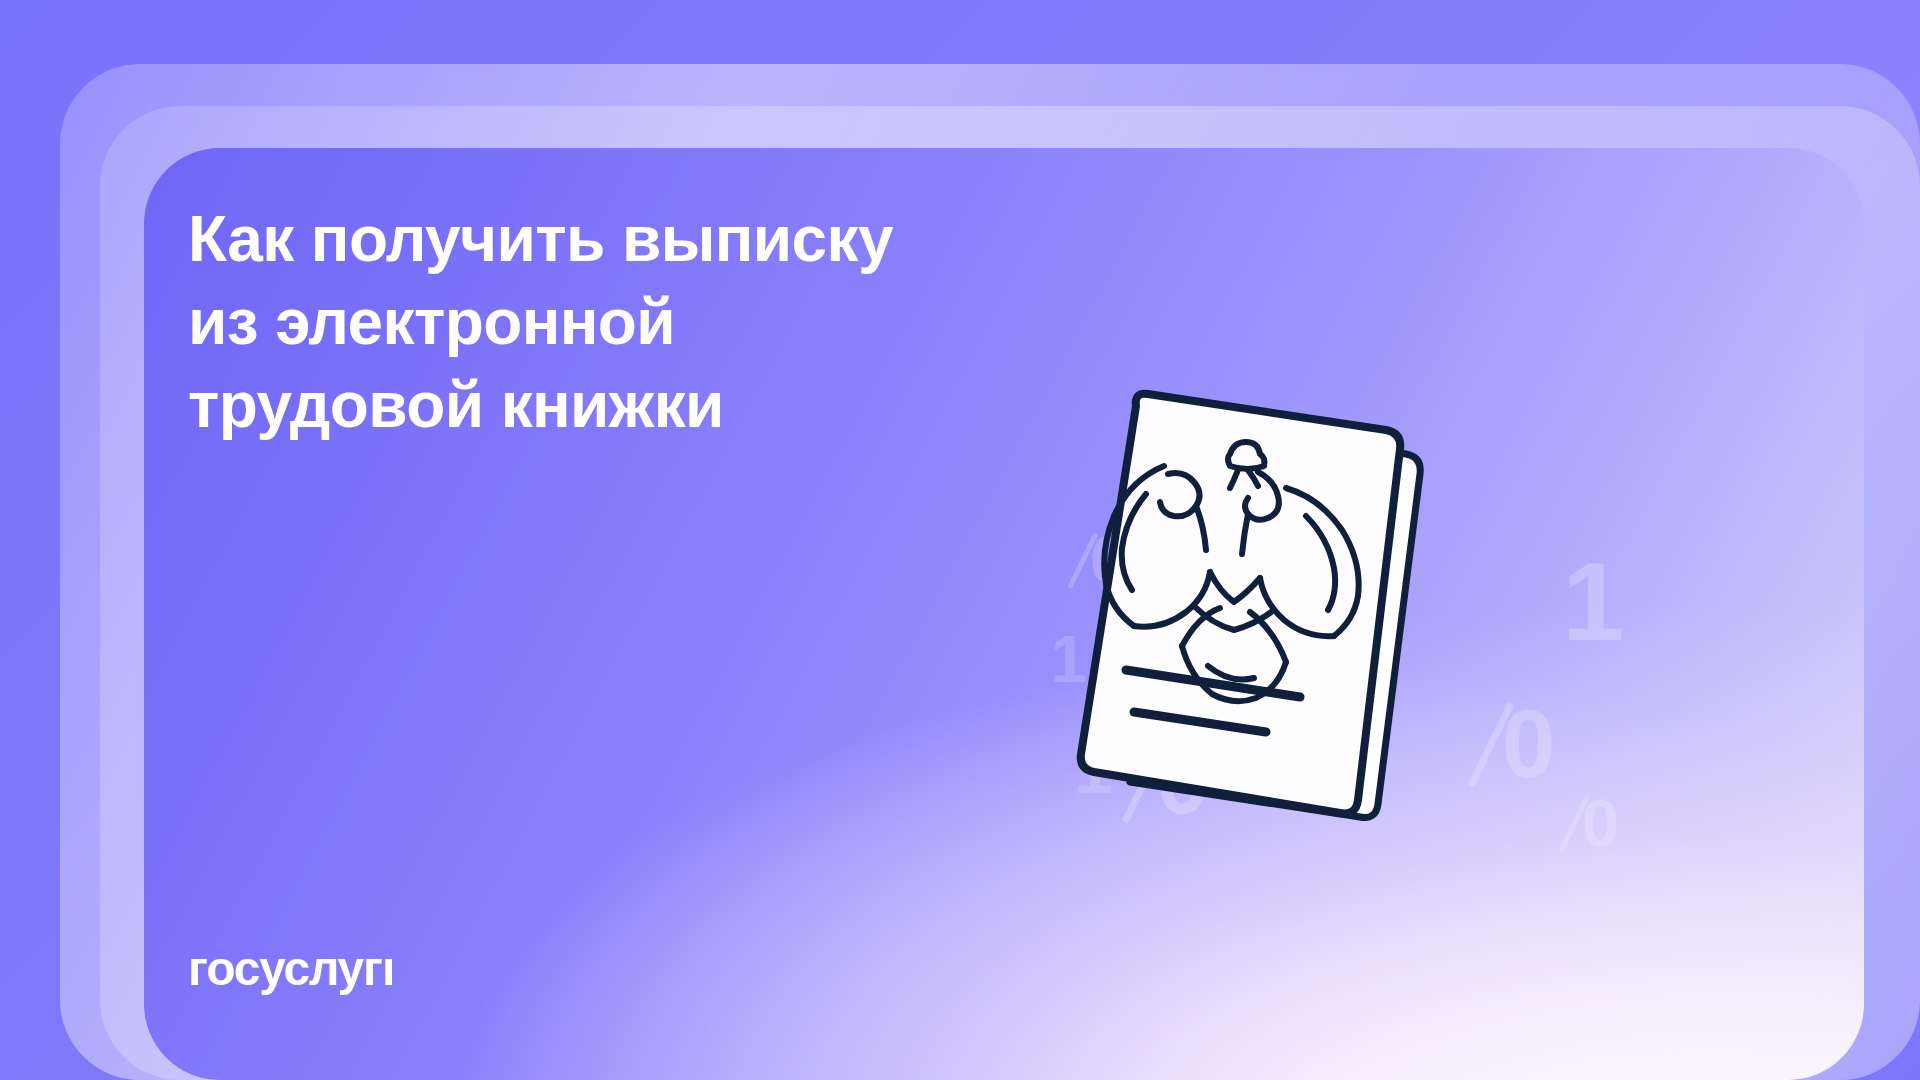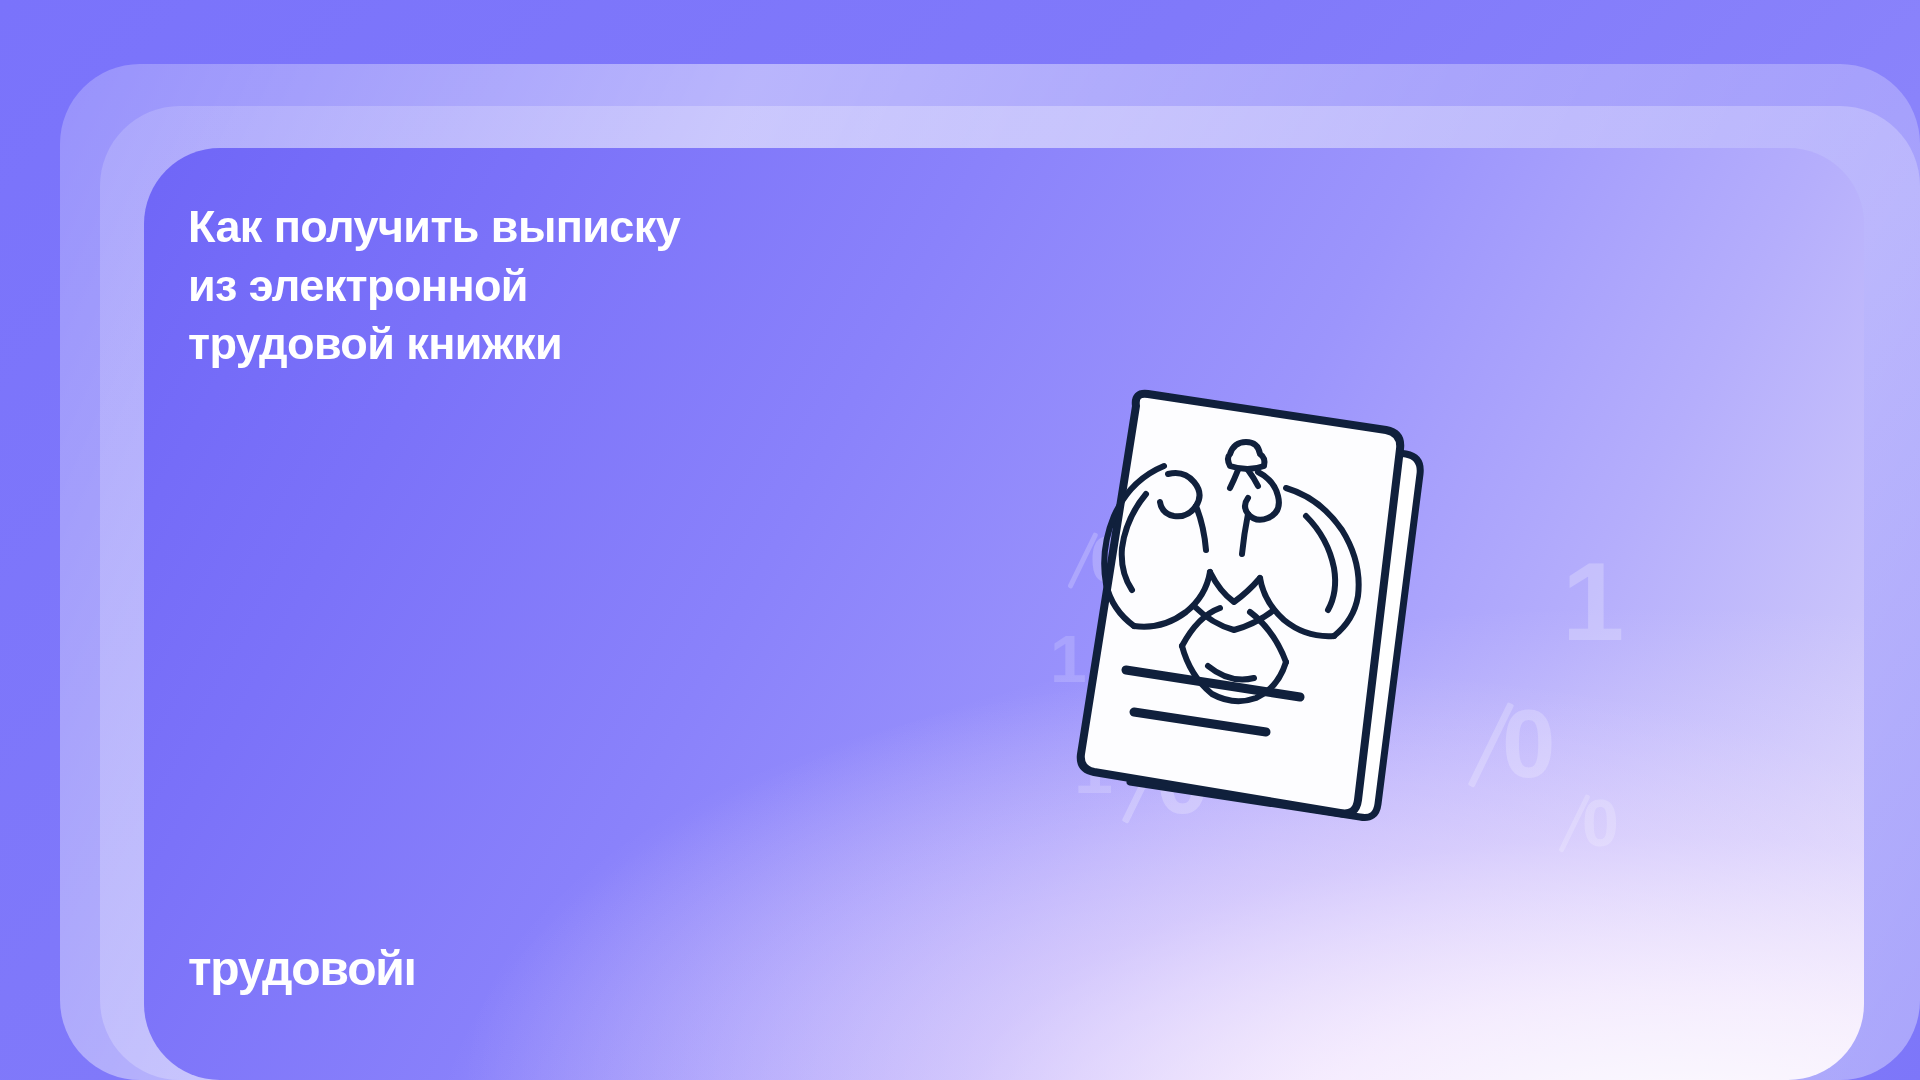--- a/index.html
+++ b/index.html
@@ -42,21 +42,21 @@
       linear-gradient(118deg,#6f66f7 0%,#7b72f9 18%,#8a82fb 38%,#9c95fc 58%,#b5aefc 76%,#ccc6fb 90%,#ded9fa 100%);
     overflow:hidden;
   }
 
   
   #headline {
     position:absolute;
     left:44px; top:50px;
     width:1000px;
     color:#ffffff;
-    font-size:45px;
+    font-size:64px;
     font-weight:700;
     line-height:1.30;
     letter-spacing:-0.6px;
     white-space:pre-line;
   }
 
   
   #brand {
     position:absolute;
     left:44px; bottom:84px;
@@ -109,21 +109,21 @@
         <span class="bit" style="left: 1012px; top: 584px; font-size: 96px; opacity: 0.44; position: absolute;"><span style="position: relative; display: inline-block;">0</span><span style="position: absolute; left: 12%; top: 6%; width: 7.2px; height: 92.16px; background: currentcolor; transform: rotate(26deg); transform-origin: left top; border-radius: 2px;"></span></span>
         <span class="bit" style="left: 1358px; top: 548px; font-size: 96px; opacity: 0.4; position: absolute;"><span style="position: relative; display: inline-block;">0</span><span style="position: absolute; left: 12%; top: 6%; width: 7.2px; height: 92.16px; background: currentcolor; transform: rotate(26deg); transform-origin: left top; border-radius: 2px;"></span></span>
         <span class="bit" style="left: 1438px; top: 642px; font-size: 66px; opacity: 0.36; position: absolute;"><span style="position: relative; display: inline-block;">0</span><span style="position: absolute; left: 12%; top: 6%; width: 4.95px; height: 63.36px; background: currentcolor; transform: rotate(26deg); transform-origin: left top; border-radius: 2px;"></span></span>
       </div>
 
     <h1 id="headline">Как получить выписку
 из электронной
 трудовой книжки</h1>
 
     <div id="brand">
-      <span>трудовой</span>
+      <span>госуслуг</span>
         <span class="dotless">ı</span>
     </div>
 
     <div id="passport">
       <svg viewBox="0 0 420 500" xmlns="http://www.w3.org/2000/svg">
         <g>
           <path d="M120 58 L372 96 Q388 99 386 116 L344 446 Q342 462 326 459 L96 424" fill="#ffffff" stroke="#10203c" stroke-width="7" stroke-linejoin="round" stroke-linecap="round"></path>
         </g>
         <g>
           <path d="M102 48 Q100 34 114 36 L352 72 Q368 75 366 91 L324 442 Q322 458 306 455 L60 414 Q45 411 47 396 Z" fill="#fdfdff" stroke="#10203c" stroke-width="8" stroke-linejoin="round" stroke-linecap="round"></path>

